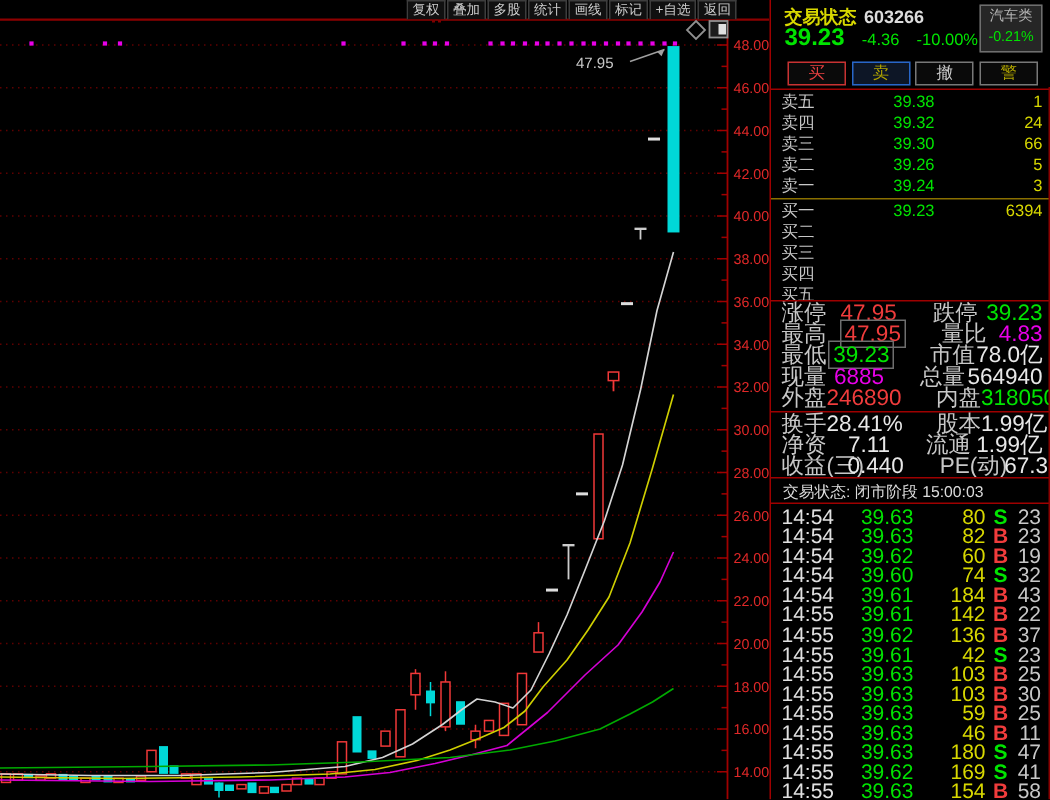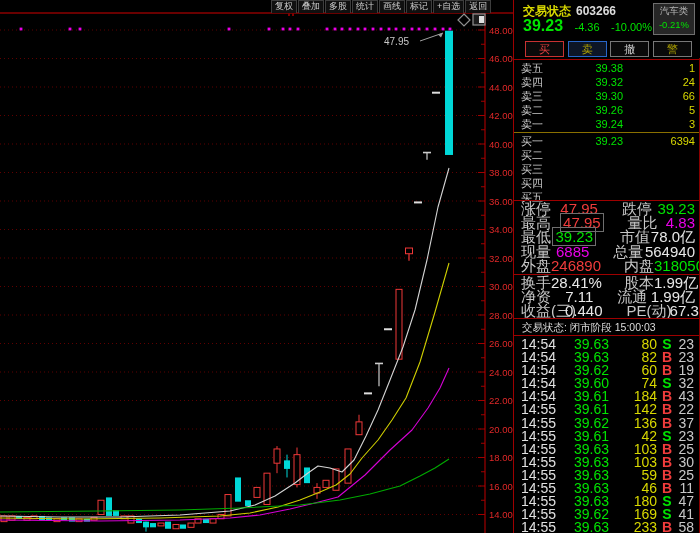--- a/index.html
+++ b/index.html
@@ -473,19 +473,19 @@
       <div class="trow">
         <span class="tt">14:55</span>
         <span class="tp c-green">39.62</span>
         <span class="tv c-yellow">169</span>
         <span class="ts c-green">S</span>
         <span class="tn">41</span>
       </div>
       <div class="trow">
         <span class="tt">14:55</span>
         <span class="tp c-green">39.63</span>
-        <span class="tv c-yellow">233</span>
+        <span class="tv c-yellow">154</span>
         <span class="ts c-red">B</span>
         <span class="tn">58</span>
       </div>
     </div>
   <div class="vline-right"></div>
 </div>
 
 </body></html>

